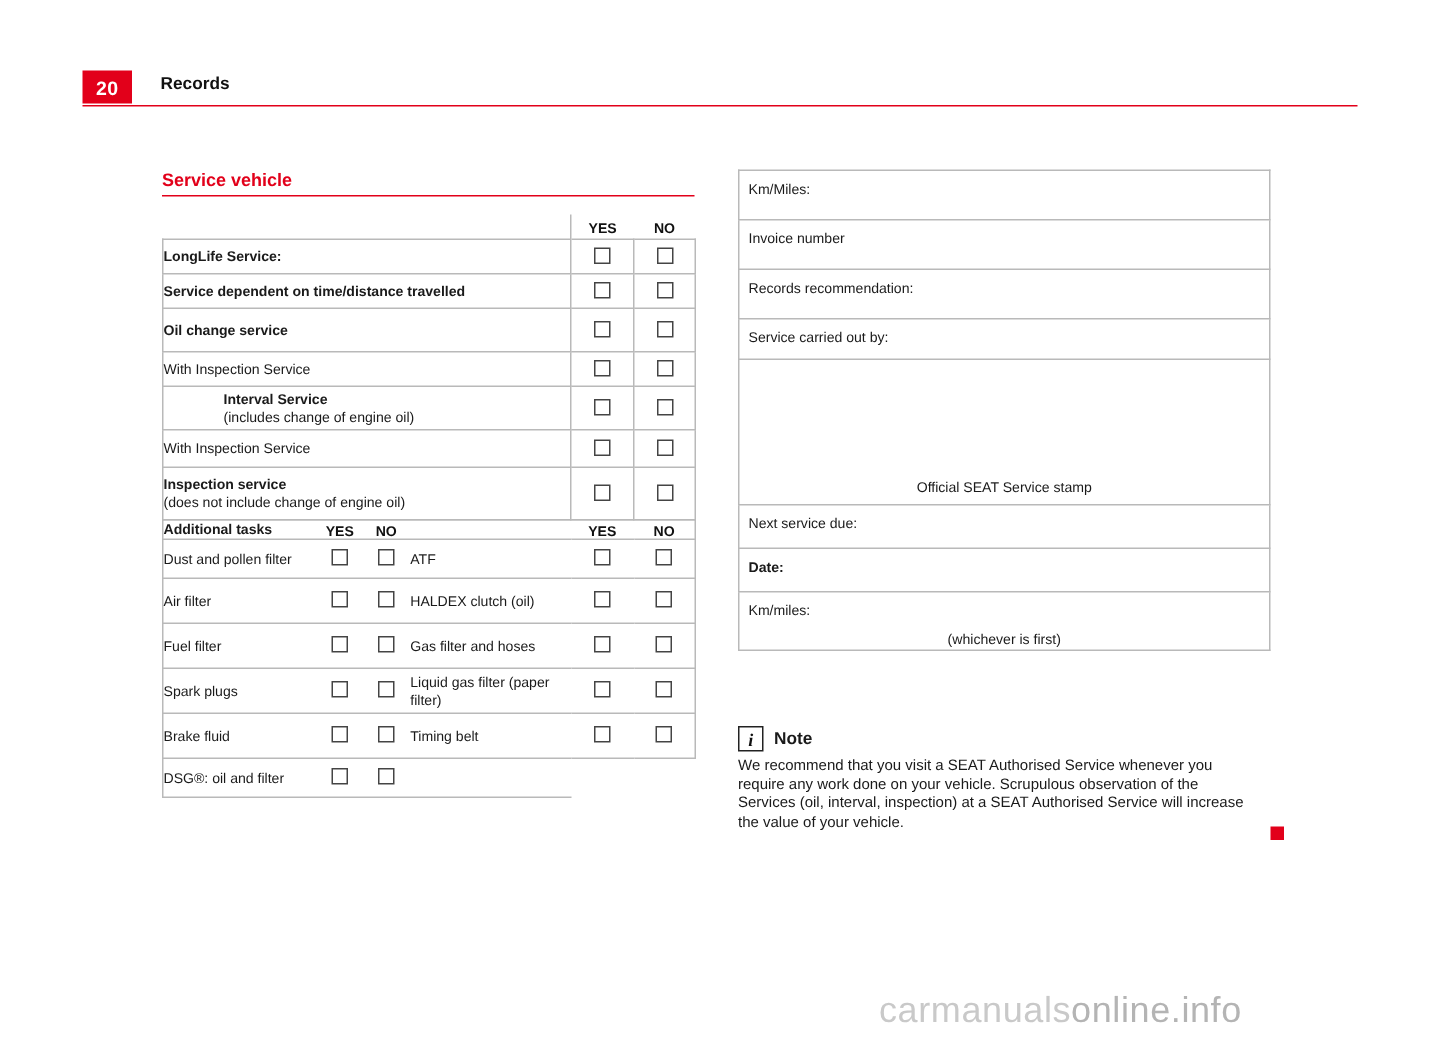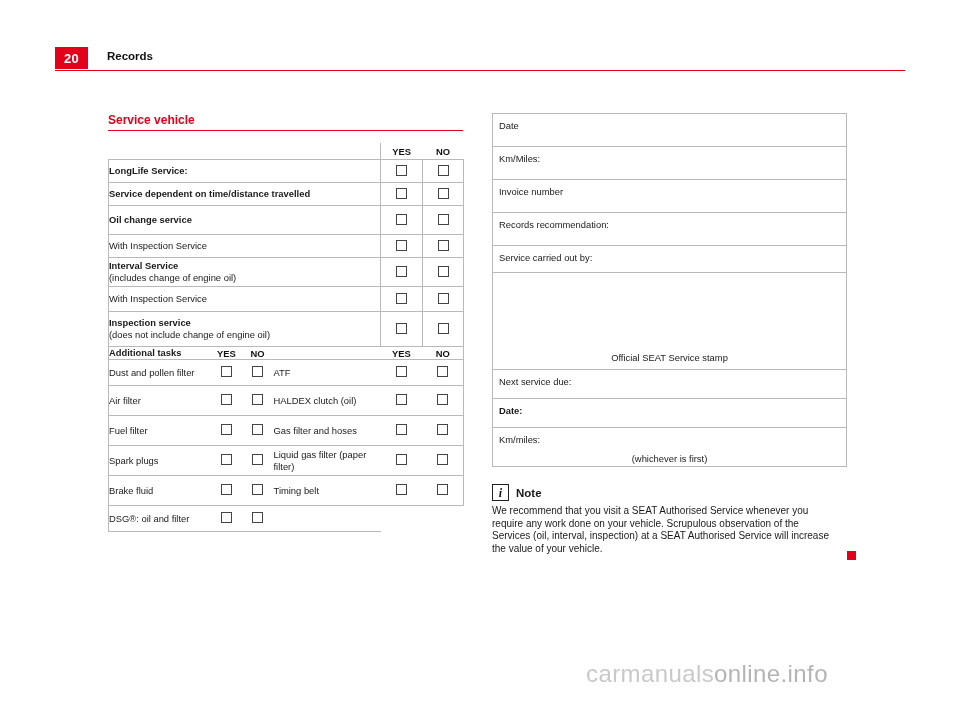--- a/index.html
+++ b/index.html
@@ -259,21 +259,21 @@
           <td class="chkcell"><span class="chk"></span></td>
         </tr>
 
         <tr>
           <td class="cellpad" style="height:22px;"><span class="lbl">With Inspection Service</span></td>
           <td class="chkcell"><span class="chk"></span></td>
           <td class="chkcell"><span class="chk"></span></td>
         </tr>
 
         <tr>
-          <td class="cellpad" style="height:28px;">
+          <td class="cellpad" style="height:28px;padding-left:40px;">
             <span class="lbl bold">Interval Service</span><br>
             <span class="lbl">(includes change of engine oil)</span>
           </td>
           <td class="chkcell"><span class="chk"></span></td>
           <td class="chkcell"><span class="chk"></span></td>
         </tr>
 
         <tr>
           <td class="cellpad" style="height:24px;"><span class="lbl">With Inspection Service</span></td>
           <td class="chkcell"><span class="chk"></span></td>
@@ -364,23 +364,20 @@
           <td style="border-left:none;border-bottom:none;border-right:none;"></td>
         </tr>
       </tbody>
     </table>
   </div>
 
   <div class="right-col">
     <table class="rgrid">
       <tbody>
         <tr>
-          <td style="height:20px;">Date</td>
-        </tr>
-        <tr>
           <td style="height:20px;">Km/Miles:</td>
         </tr>
         <tr>
           <td style="height:20px;">Invoice number</td>
         </tr>
         <tr>
           <td style="height:20px;">Records recommendation:</td>
         </tr>
         <tr>
           <td style="height:14px;">Service carried out by:</td>

